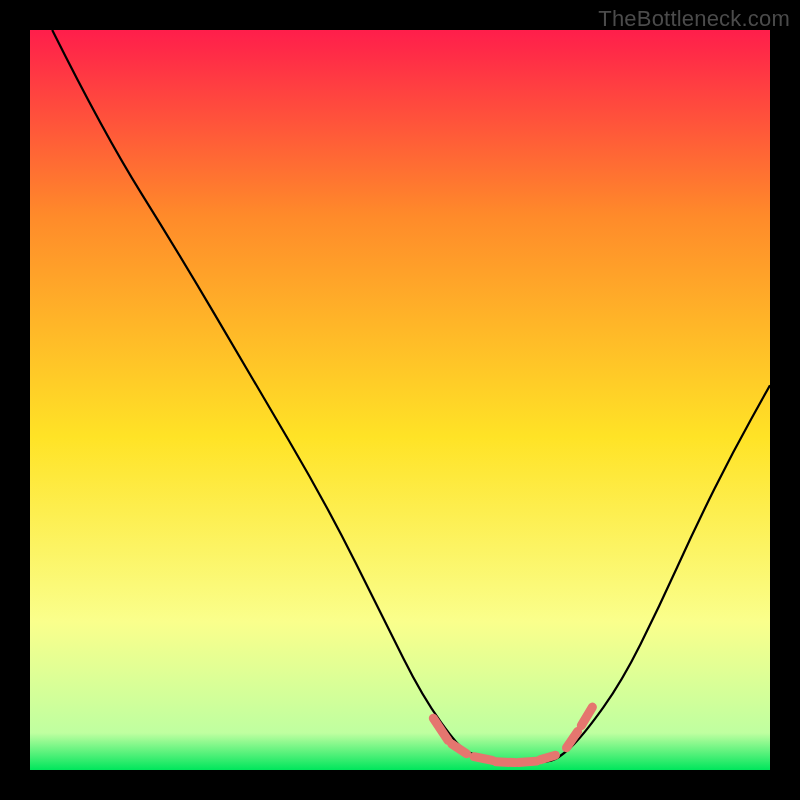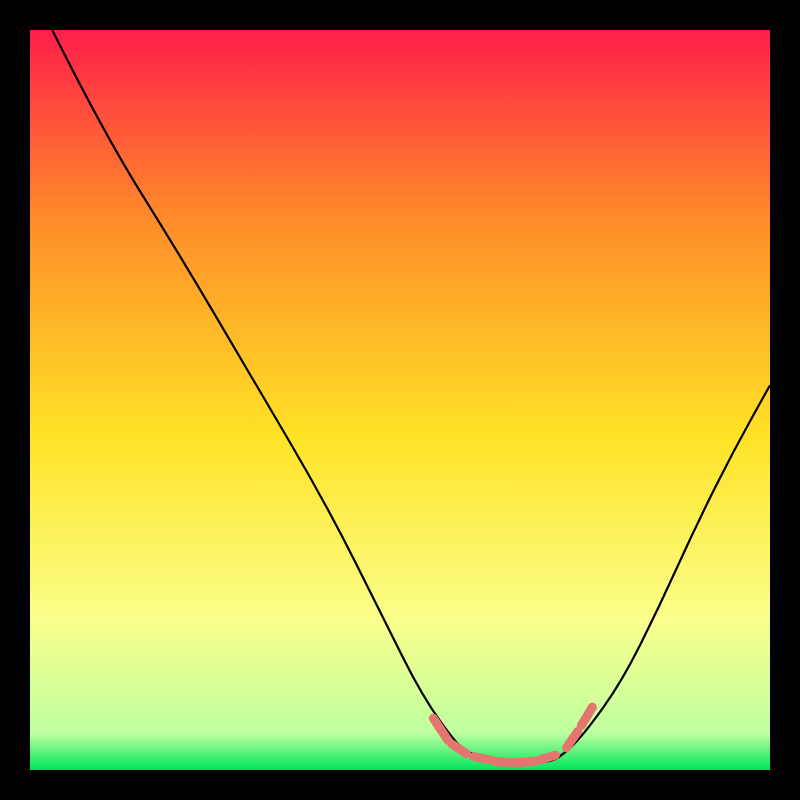--- a/index.html
+++ b/index.html
@@ -33,20 +33,21 @@
     top: 30px;
     width: 740px;
     height: 740px;
   }
   svg { display: block; }
 </style>
 </head>
 <body>
 
 <div class="frame">
+  <div class="watermark">TheBottleneck.com</div>
   <div class="plot">
     <svg id="chart-svg" width="740" height="740" viewBox="0 0 740 740">
       <defs>
         <linearGradient id="bg-grad" x1="0" y1="0" x2="0" y2="1">
             <stop offset="0%" stop-color="#FF1E4B"></stop>
             <stop offset="25%" stop-color="#FF8A2A"></stop>
             <stop offset="55.00000000000001%" stop-color="#FFE326"></stop>
             <stop offset="80%" stop-color="#FAFF8C"></stop>
             <stop offset="95%" stop-color="#BFFFA0"></stop>
             <stop offset="100%" stop-color="#00E65C"></stop>

